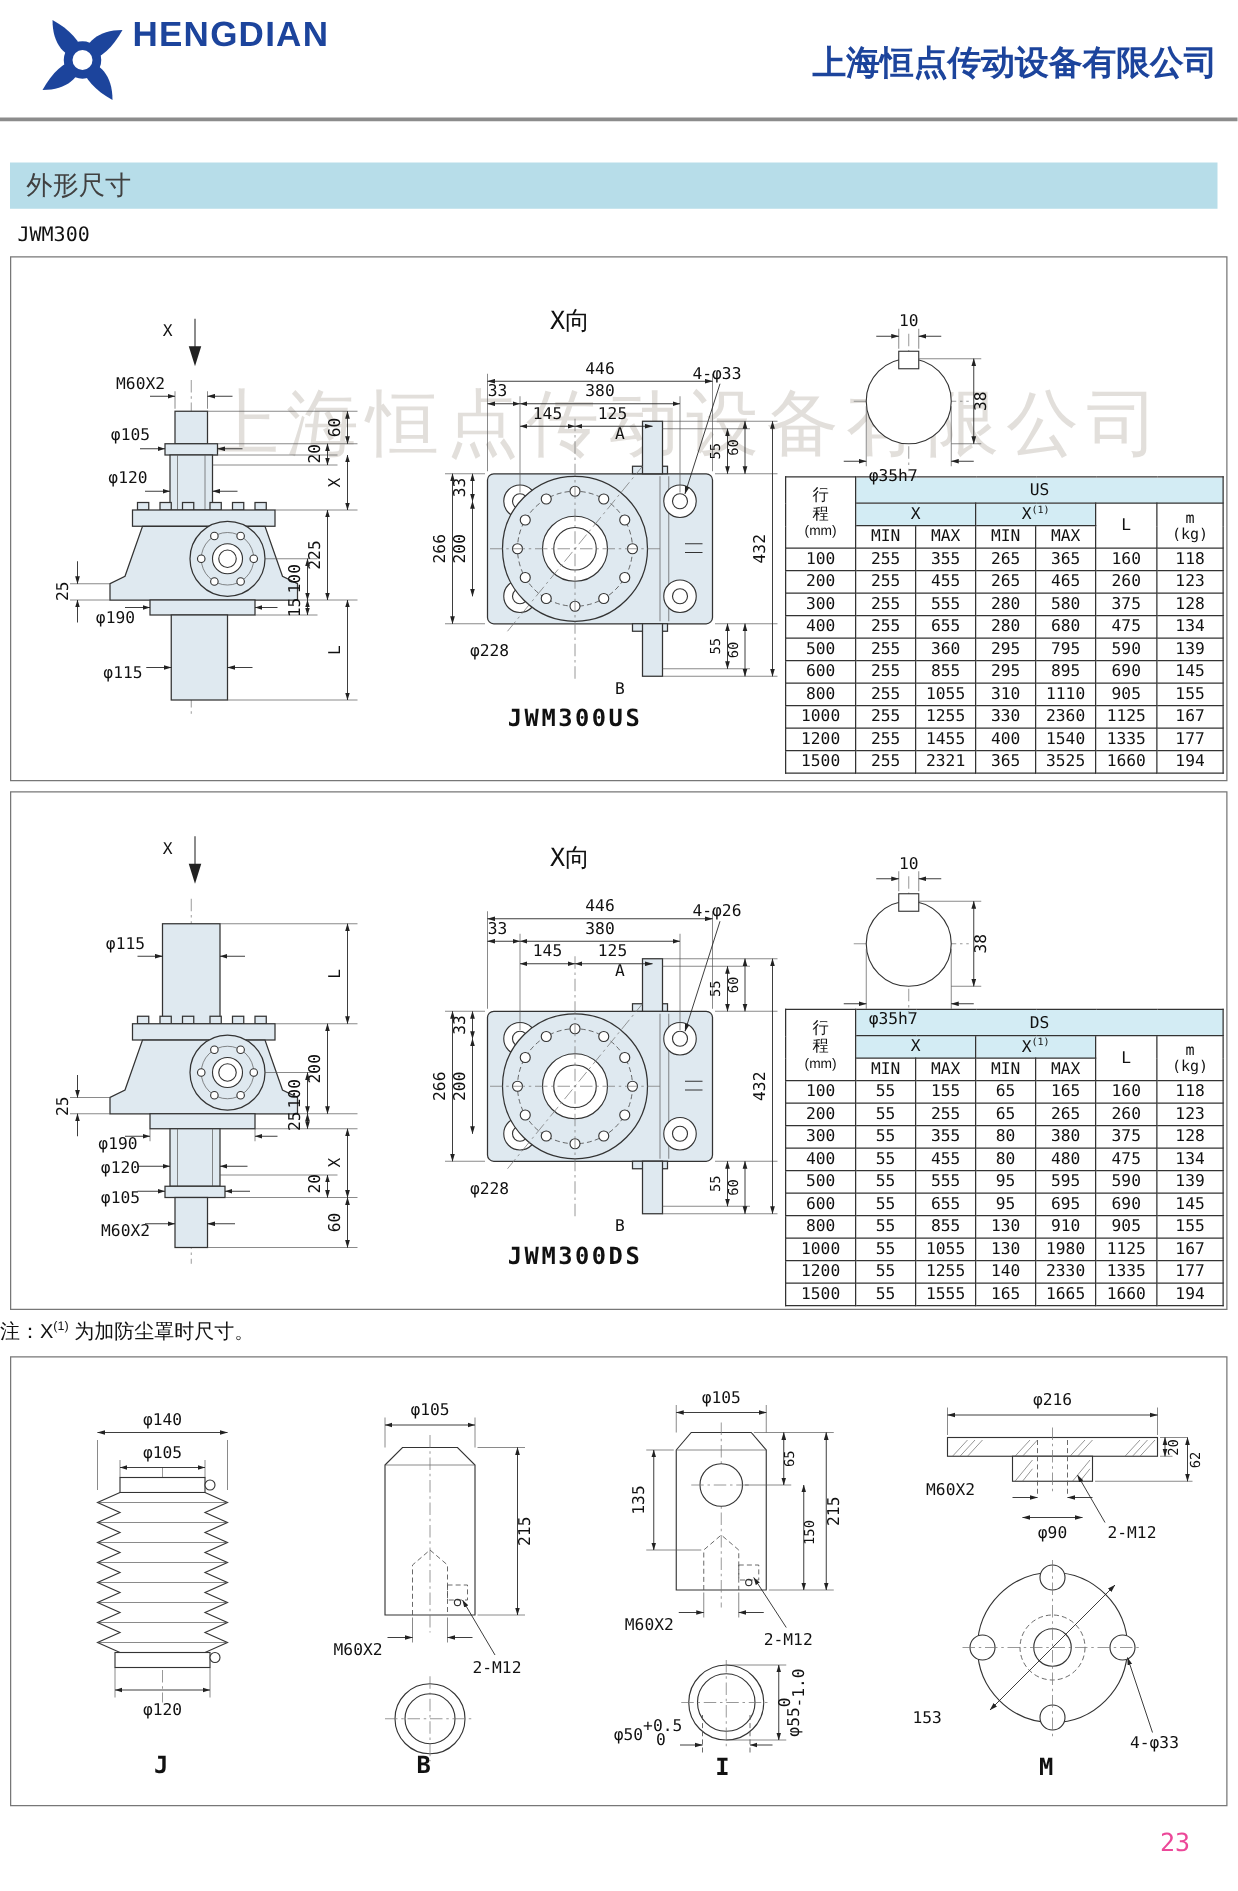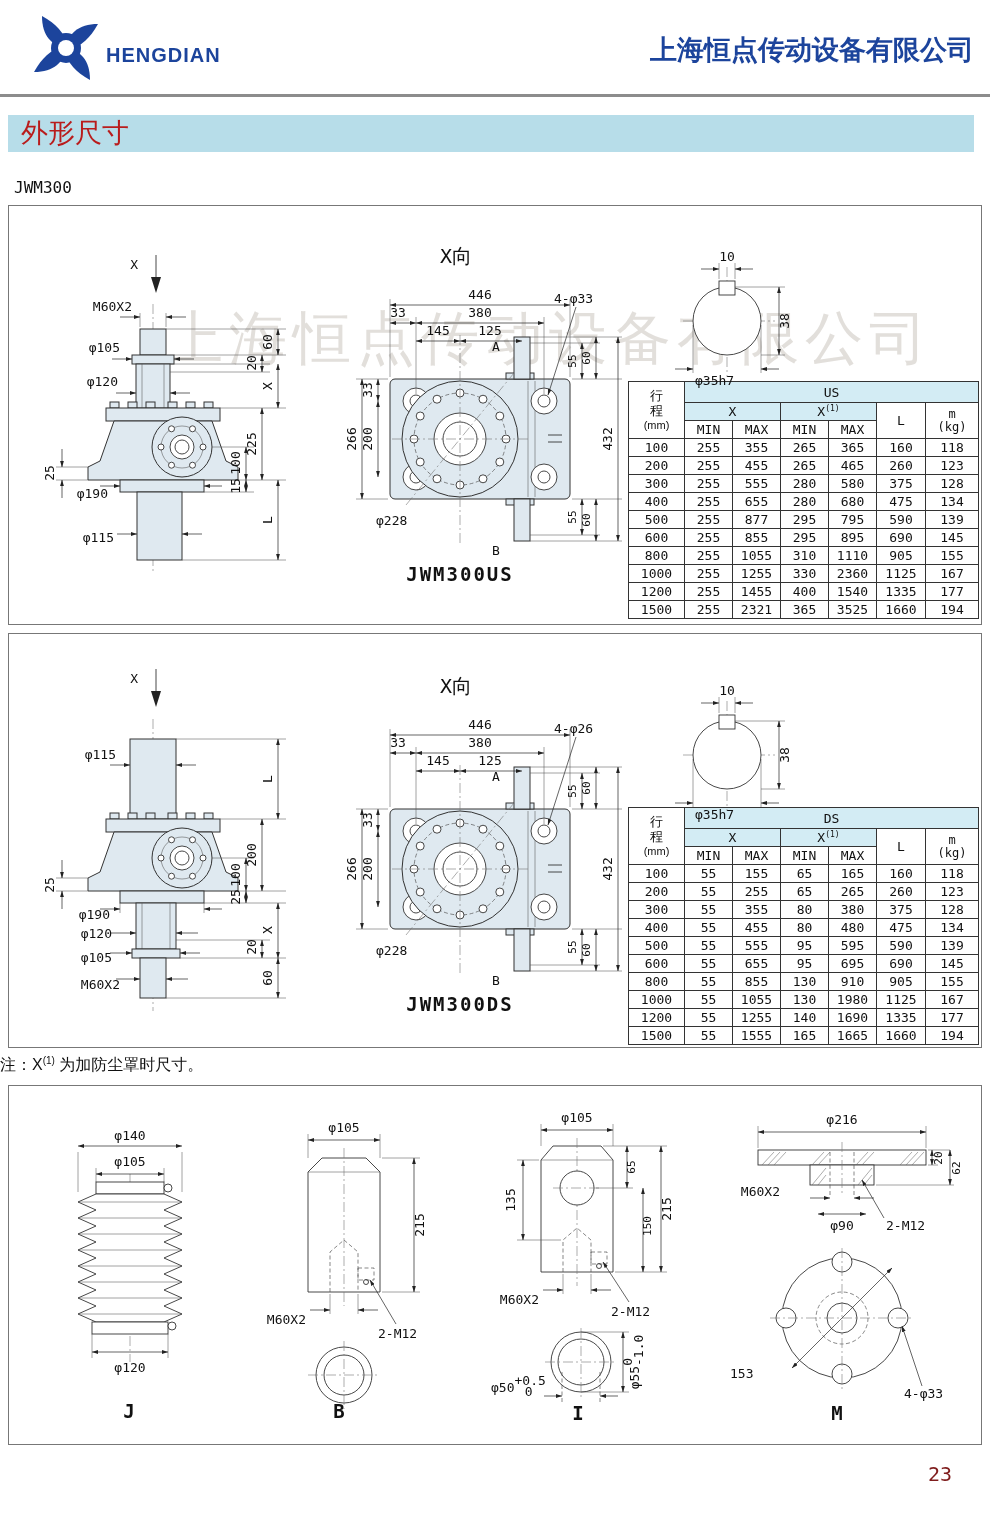--- a/index.html
+++ b/index.html
@@ -3,33 +3,33 @@
 <meta charset="utf-8">
 <style>
   :root{
     --brand-blue:#1c449c; --banner-bg:#b7dde9; --table-head-bg:#d3ecf4;
     --drawing-fill:#dfe9f0; --watermark-color:rgba(190,185,175,0.45);
   }
   *{margin:0;padding:0;box-sizing:border-box}
   body{width:990px;height:1513px;position:relative;background:#fff;overflow:hidden;
        font-family:"Liberation Sans",sans-serif;color:#111}
   
-  .brand{position:absolute;left:106px;top:44px;font-size:20px;font-weight:bold;
+  .brand{position:absolute;left:106px;top:12px;font-size:28px;font-weight:bold;
          color:var(--brand-blue);letter-spacing:1px}
   .company{position:absolute;right:16px;top:32px;font-size:27px;font-weight:bold;color:var(--brand-blue)}
   .hr{position:absolute;left:0;top:94px;width:990px;height:3px;background:#8c8c8c}
-  .banner{position:absolute;left:8px;top:115px;width:966px;height:37px;background:var(--banner-bg);
-          font-size:27px;color:#b91c1c;line-height:37px;padding-left:13px}
+  .banner{position:absolute;left:8px;top:130px;width:966px;height:37px;background:var(--banner-bg);
+          font-size:21px;color:#404040;line-height:37px;padding-left:13px}
   .model{position:absolute;left:14px;top:178px;font:16px "DejaVu Sans Mono",monospace}
   .panel{position:absolute;left:8px;width:974px;border:1px solid #777;background:#fff}
   .wm{position:absolute;left:165px;top:300px;font-size:58px;letter-spacing:6px;white-space:nowrap;
       color:var(--watermark-color);z-index:0;pointer-events:none}
   .note{position:absolute;left:0;top:1055px;font-size:16px}
   .note sup{font-size:10px}
-  .pagenum{position:absolute;left:928px;top:1462px;font:20px "DejaVu Sans Mono",monospace;color:#7f1d1d}
+  .pagenum{position:absolute;left:928px;top:1462px;font:20px "DejaVu Sans Mono",monospace;color:#ec4899}
   
   .dimtable{border-collapse:collapse;table-layout:fixed;width:350px;position:absolute;
             font:13px "DejaVu Sans Mono",monospace;background:#fff}
   .dimtable td{border:1px solid #333;text-align:center;height:18px;padding:0;overflow:hidden}
   .dimtable .hd{background:var(--table-head-bg)}
   .dimtable .rh{font-family:"Liberation Sans",sans-serif;font-size:13px;line-height:15px}
   .dimtable .unit{font-size:11px}
   .dimtable sup{font-size:8px}
   .mkg{font-size:12px;line-height:13px}
   
@@ -340,21 +340,21 @@
         <td>255</td>
         <td>655</td>
         <td>280</td>
         <td>680</td>
         <td>475</td>
         <td>134</td>
       </tr>
       <tr>
         <td>500</td>
         <td>255</td>
-        <td>877</td>
+        <td>360</td>
         <td>295</td>
         <td>795</td>
         <td>590</td>
         <td>139</td>
       </tr>
       <tr>
         <td>600</td>
         <td>255</td>
         <td>855</td>
         <td>295</td>
@@ -703,21 +703,21 @@
         <td>130</td>
         <td>1980</td>
         <td>1125</td>
         <td>167</td>
       </tr>
       <tr>
         <td>1200</td>
         <td>55</td>
         <td>1255</td>
         <td>140</td>
-        <td>1690</td>
+        <td>2330</td>
         <td>1335</td>
         <td>177</td>
       </tr>
       <tr>
         <td>1500</td>
         <td>55</td>
         <td>1555</td>
         <td>165</td>
         <td>1665</td>
         <td>1660</td>

